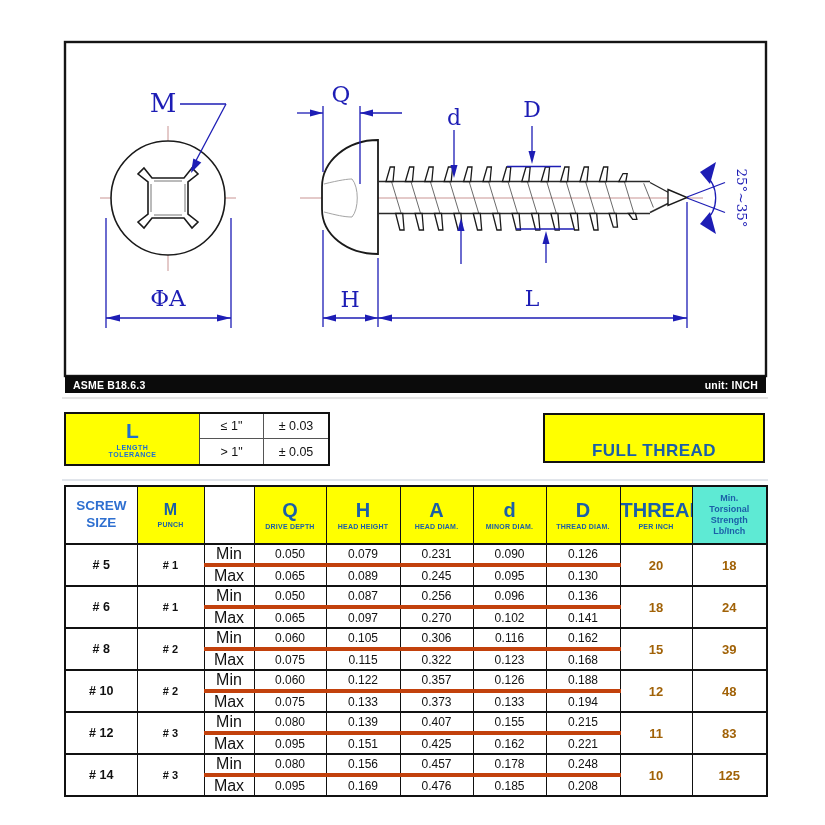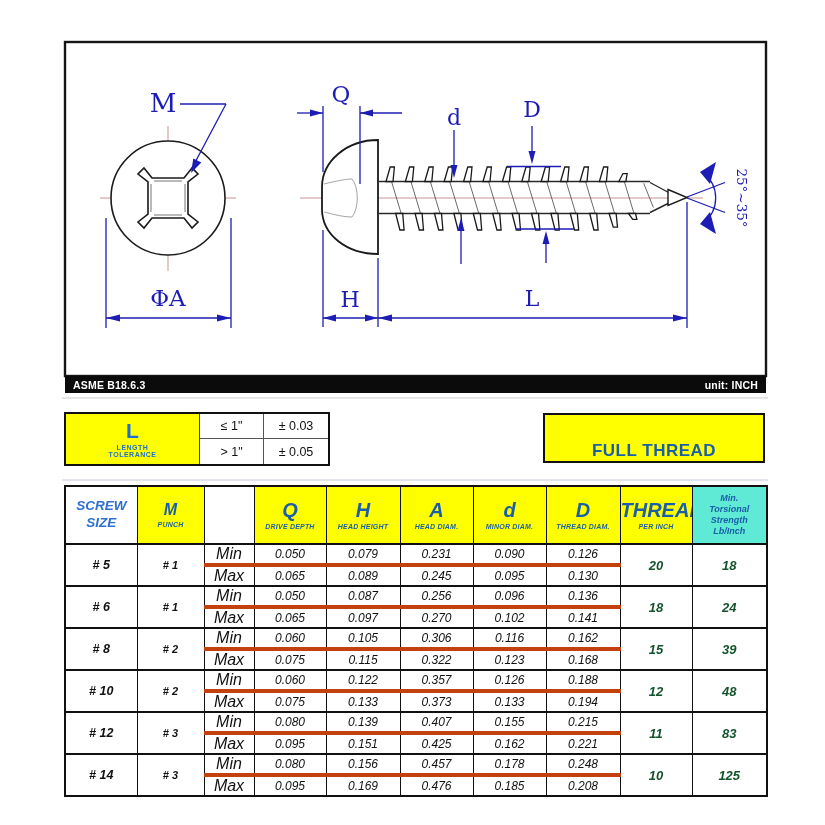--- a/index.html
+++ b/index.html
@@ -23,37 +23,37 @@
   .tol .b-b{border-bottom:1.6px solid #555;}
   .tol .b-r{border-right:1.6px solid #555;}
 
   
   .banner{position:absolute;left:543px;top:413px;width:222px;height:50px;background:#ffff00;border:2.6px solid #111;
     box-sizing:border-box;display:flex;align-items:flex-end;justify-content:center;
     color:#1b5fa8;font-weight:bold;font-size:17px;letter-spacing:.5px;}
 
   
   table.spec{position:absolute;left:64px;top:485px;width:702px;border-collapse:collapse;table-layout:fixed;
-    background:#fff;border:2.6px solid #111;font-style:italic;}
+    background:#fff;border:2.6px solid #111;}
   table.spec th,table.spec td{border:1.6px solid #111;padding:0;text-align:center;vertical-align:middle;overflow:hidden;}
   table.spec thead tr{height:58px;}
   table.spec tbody tr{height:19.6px;}
   table.spec tbody tr.gmin>td{border-top:2.5px solid #111;}
   table.spec tbody tr.gmax>td{border-top:4px solid #c2410c;margin-left:23px;}
   .hsym{color:#1b5fa8;font-weight:bold;font-size:20px;line-height:1.05;}
   .hsub{color:#1b5fa8;font-weight:bold;font-size:7px;letter-spacing:.2px;margin-top:2px;}
   .hsize{color:#2e6fd0;font-weight:bold;font-size:13.5px;line-height:1.25;background:#fff;}
   .ybg{background:#ffff00;}
   .hthread .hsym{font-size:20px;}
   .hstr{color:#1b5fa8;font-weight:bold;font-size:9px;line-height:1.2;background:#5eead4;}
   td.c-size{font-weight:bold;font-size:12.5px;color:#111;}
   td.c-punch{font-weight:bold;font-size:11px;color:#111;}
   td.c-mm{font-size:16px;color:#111;}
   td.c-val{font-size:12px;color:#111;}
-  td.c-tpi,td.c-str{font-weight:bold;font-size:13px;color:#14532d;}
+  td.c-tpi,td.c-str{font-weight:bold;font-size:13px;color:#a16207;}
 </style>
 </head>
 <body>
 
 <div class="sheet">
 
   <svg class="drawing" width="825" height="400" viewBox="0 0 825 400">
 
     <rect x="65" y="42" width="701" height="334" fill="none" stroke="#151515" stroke-width="2.4"></rect>
 

